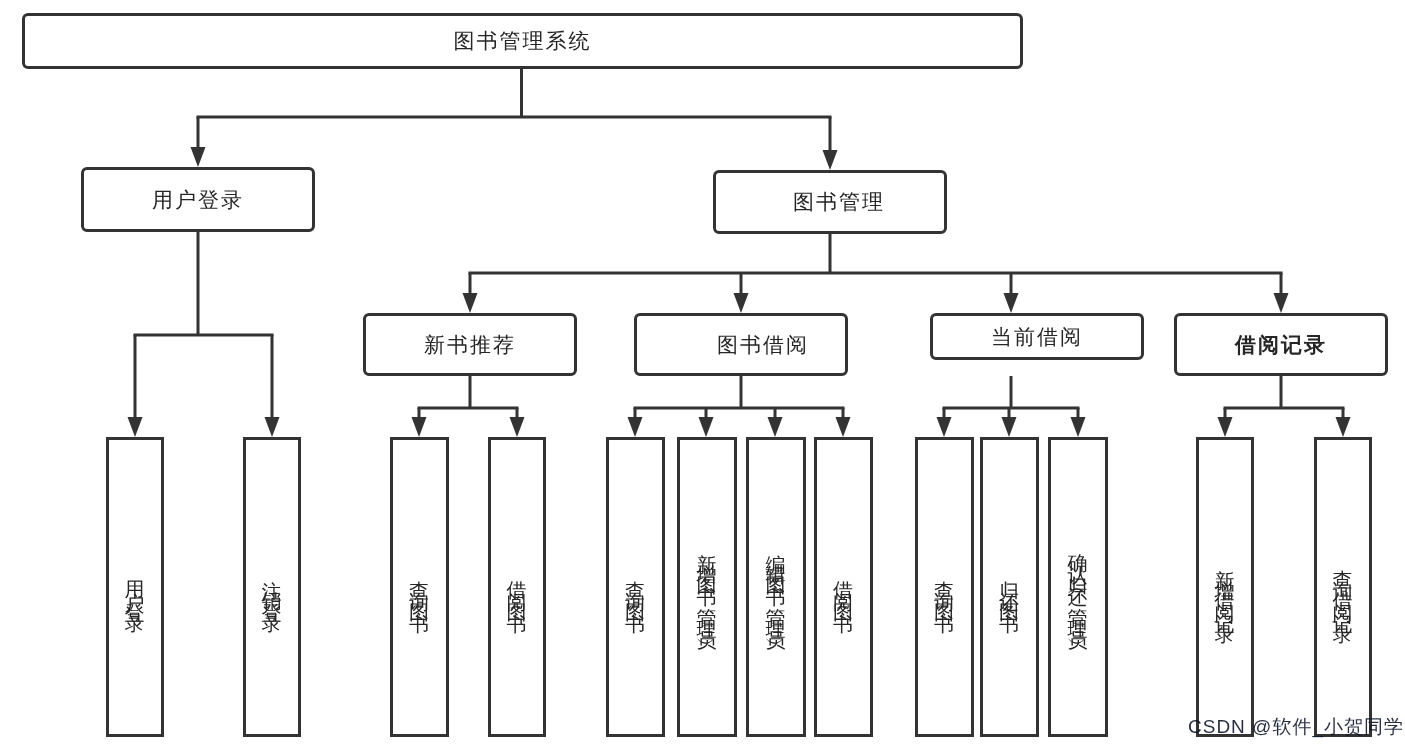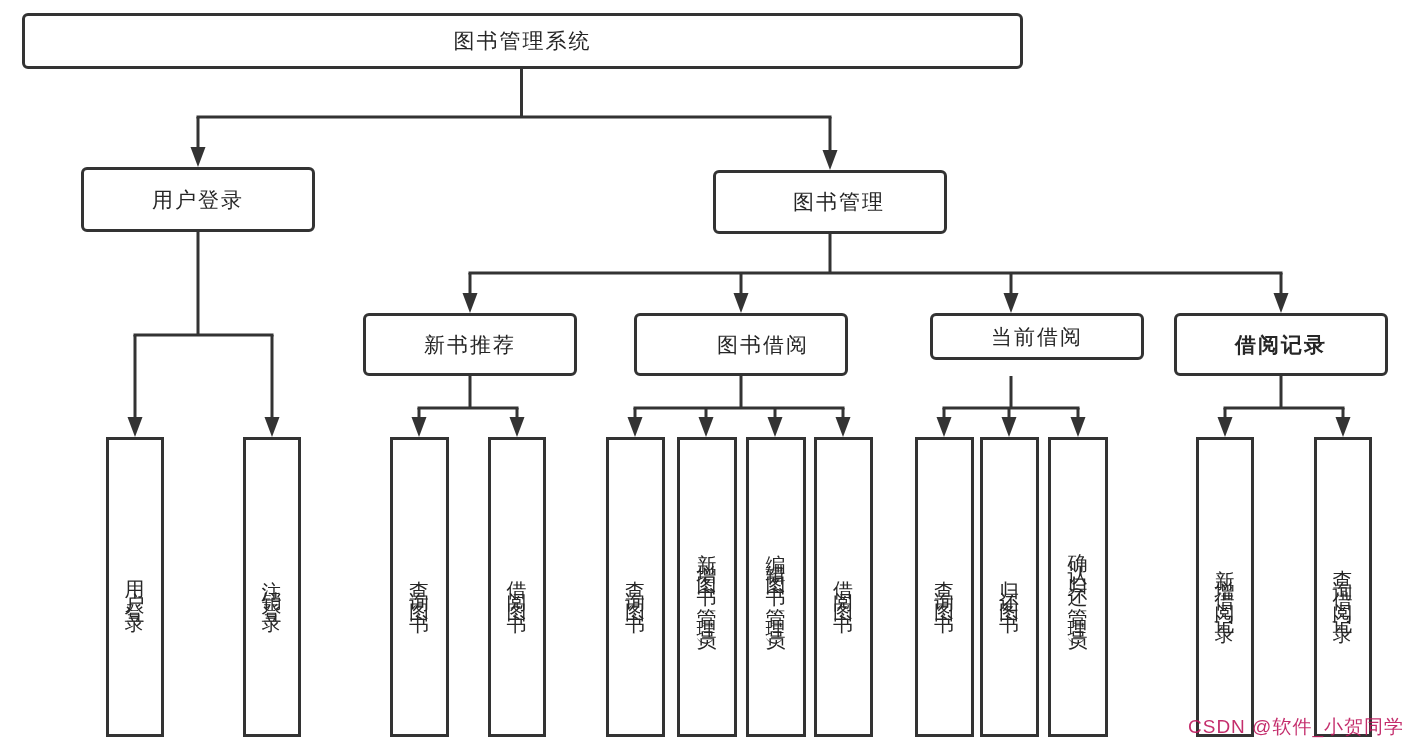--- a/index.html
+++ b/index.html
@@ -68,21 +68,21 @@
   .lf10 { left: 980px; width: 59px; }
   .lf11 { left: 1048px; width: 60px; }
   .lf12 { left: 1196px; }
   .lf13 { left: 1314px; }
   #watermark {
     position: absolute;
     left: 1188px;
     top: 714px;
     font-size: 19px;
     letter-spacing: 1px;
-    color: #be185d;
+    color: #0f172a;
     opacity: 0.9;
     white-space: nowrap;
     z-index: 5;
   }
 </style>
 </head>
 <body>
 
 <div id="canvas">
 

